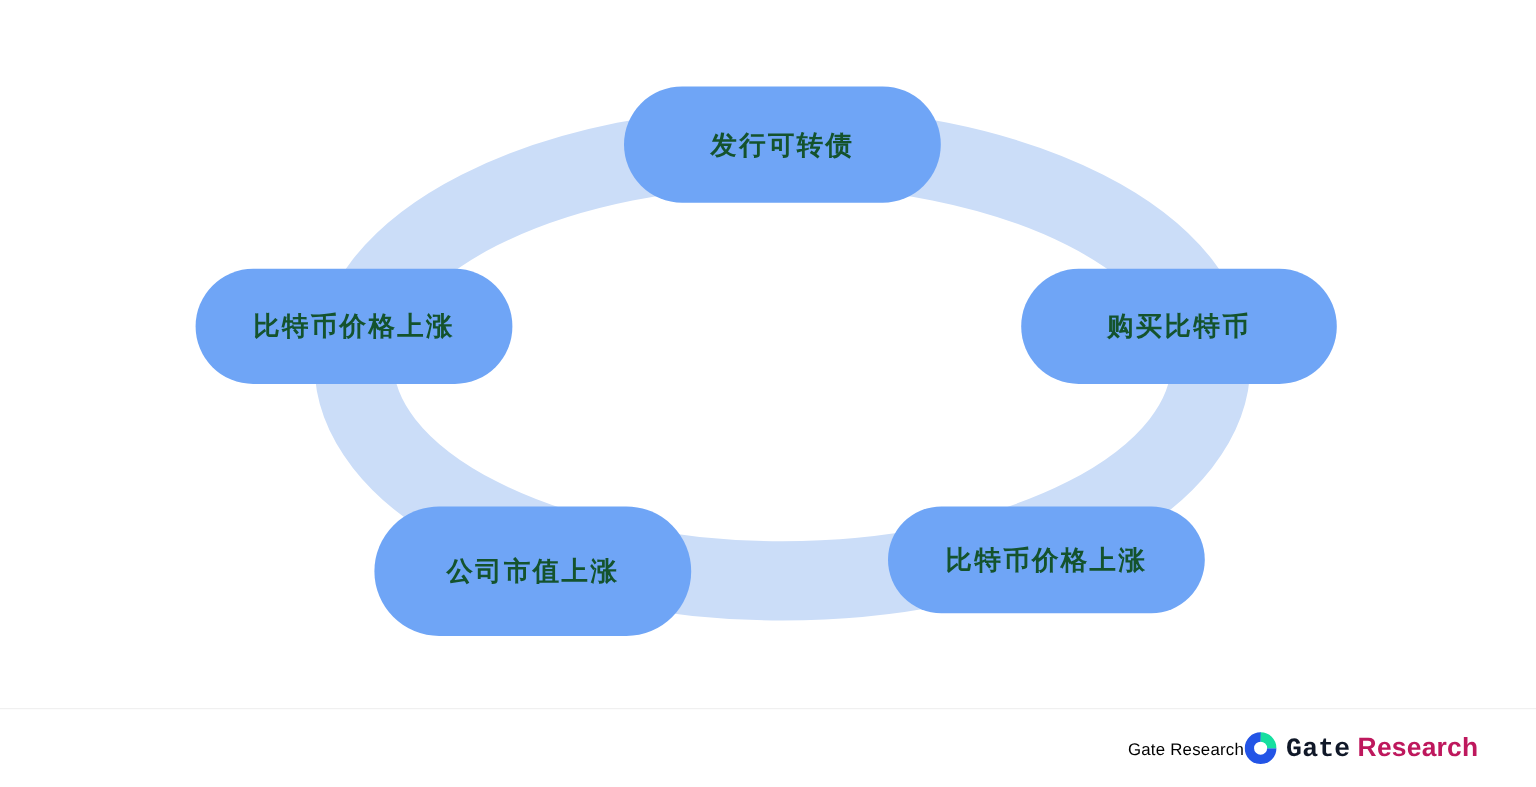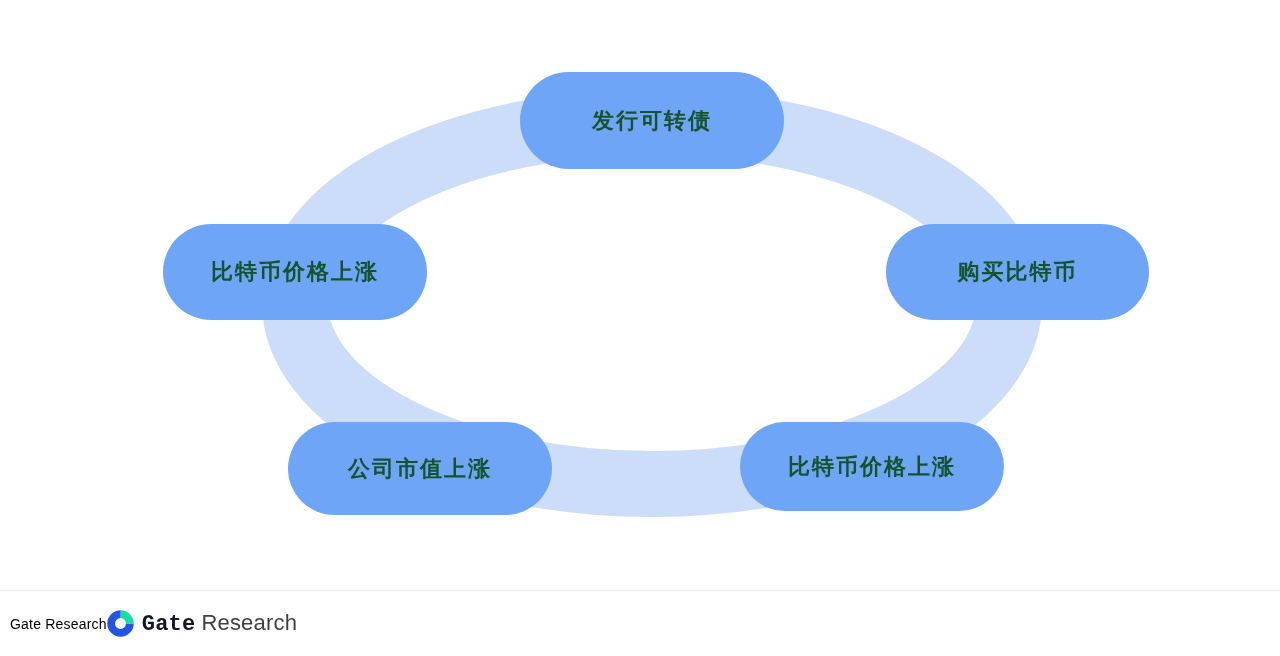--- a/index.html
+++ b/index.html
@@ -29,34 +29,34 @@
     align-items: center;
     justify-content: center;
     color: #14532d;
     font-size: 22px;
     font-weight: 700;
     letter-spacing: 2px;
     white-space: nowrap;
   }
   .node-top        { left: 520px; top: 72px;  width: 264px; height: 97px; }
   .node-left       { left: 163px; top: 224px; width: 264px; height: 96px; }
-  .node-right      { left: 886px; top: 224px; width: 263px; height: 96px; }
-  .node-bottomleft { left: 288px; top: 422px; width: 264px; height: 93px; }
+  .node-right      { left: 851px; top: 224px; width: 263px; height: 96px; }
+  .node-bottomleft { left: 312px; top: 422px; width: 264px; height: 108px; }
   .node-bottomright{ left: 740px; top: 422px; width: 264px; height: 89px; }
   .footer {
     position: absolute;
     left: 0;
     bottom: 0;
     width: 1280px;
     height: 66px;
     background: #ffffff;
     border-top: 1px solid #f0f0f0;
     display: flex;
     align-items: center;
-    justify-content: flex-start;
+    justify-content: flex-end;
     padding: 0 48px 0 10px;
   }
   .footer-credit {
     font-size: 14px;
     color: #000000;
     letter-spacing: 0.2px;
   }
   .brand {
     display: flex;
     align-items: center;
@@ -66,21 +66,21 @@
     width: 27px;
     height: 27px;
     display: block;
   }
   .brand-text {
     font-size: 22px;
     color: #101828;
     letter-spacing: 0.2px;
   }
   .brand-gate { font-weight: 700; font-family: Liberation Mono, monospace; }
-  .brand-research { font-weight: 400; margin-left: 6px; color: #404040; }
+  .brand-research { font-weight: 700; margin-left: 6px; color: #be185d; }
 </style>
 </head>
 <body>
 
 <div class="stage">
 
   <svg class="ring-svg" viewBox="0 0 1280 656" aria-hidden="true">
     <ellipse cx="652" cy="303" rx="357" ry="181" fill="none" stroke="#CBDDF8" stroke-width="66"></ellipse>
   </svg>
 

